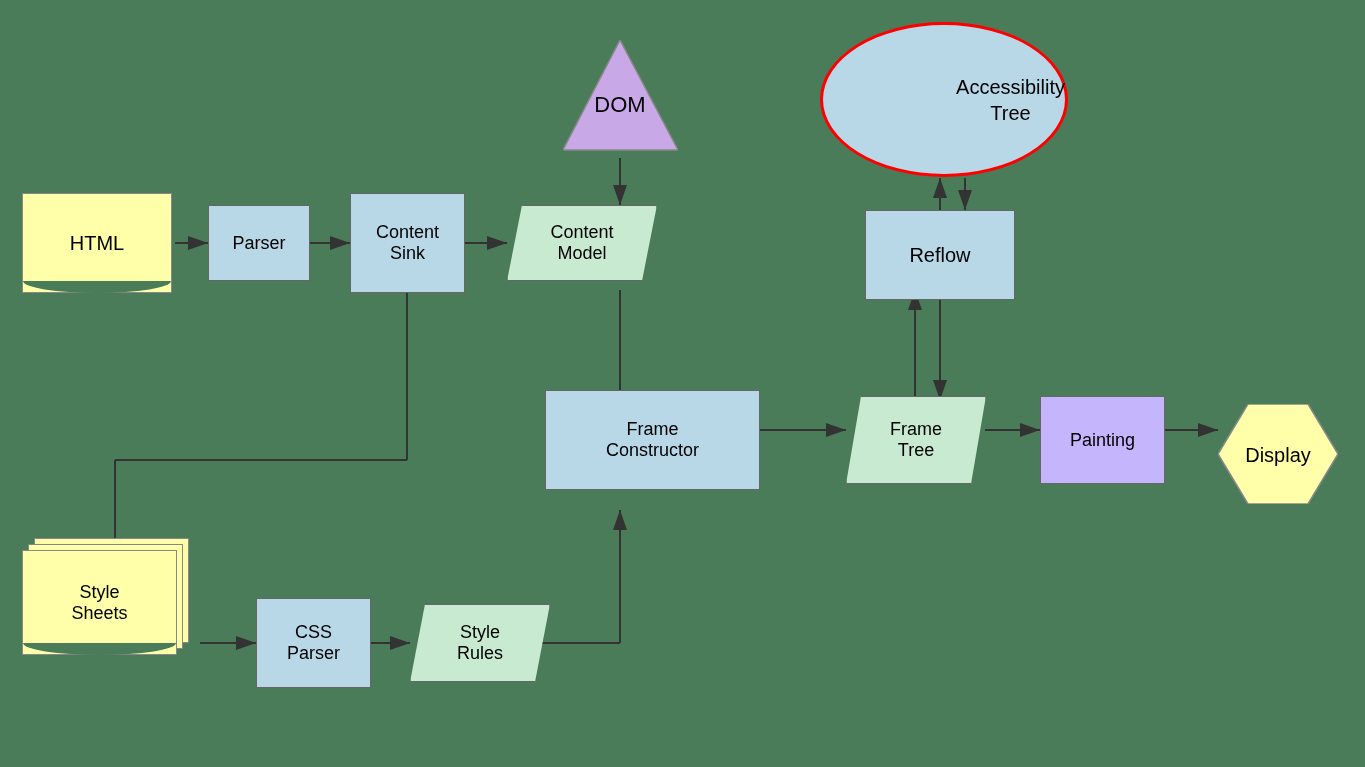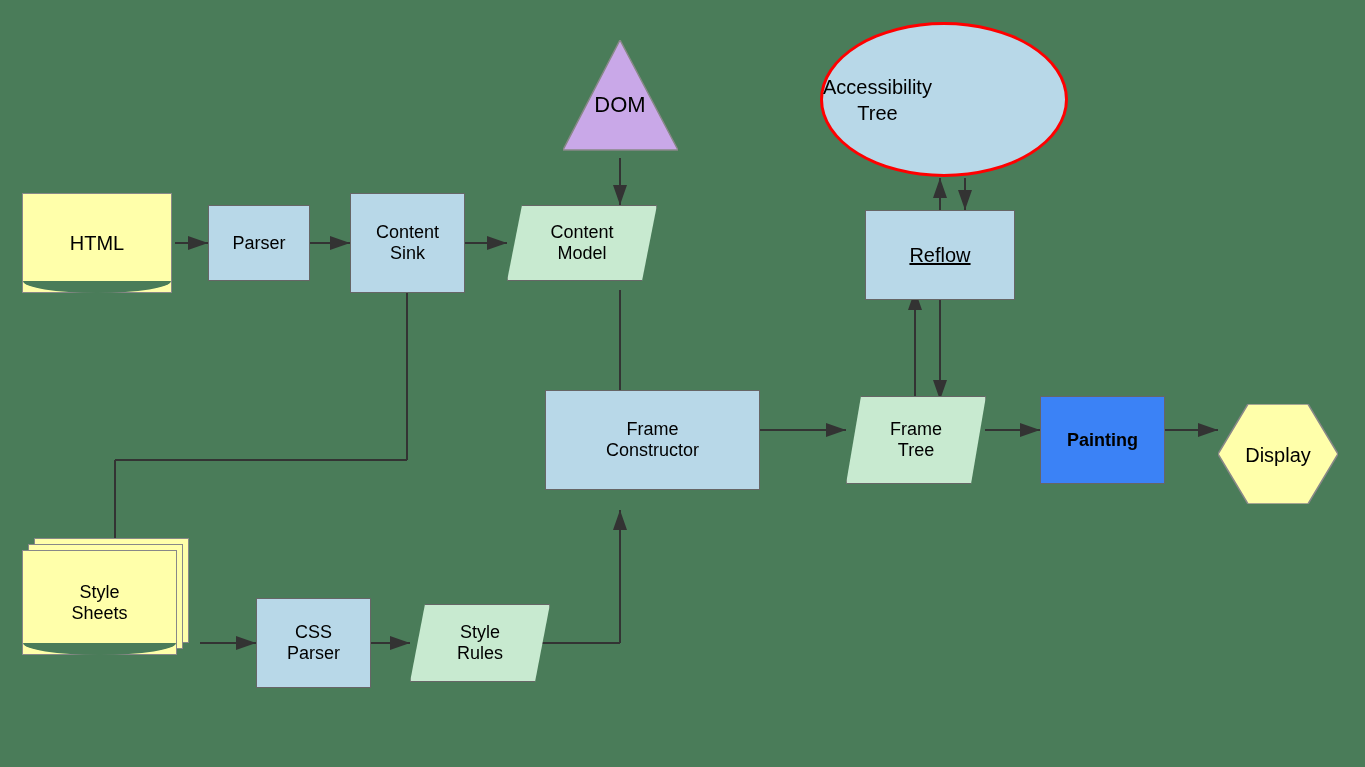--- a/index.html
+++ b/index.html
@@ -104,40 +104,40 @@
 Model</span>
   </div>
 
   <div style="position:absolute; left:563px; top:40px;">
     <svg width="115" height="136">
       <polygon points="57,0 115,110 0,110" fill="#c9a8e8" stroke="#888" stroke-width="1.5"></polygon>
       <text x="57" y="72" text-anchor="middle" font-size="22" fill="#000">DOM</text>
     </svg>
   </div>
 
-  <div style="position:absolute; left:820px; top:22px; width:248px; height:155px; background:#b8d8e8; border:3px solid red; border-radius:50%; display:flex; align-items:center; justify-content:flex-start; font-size:20px; text-align:center; line-height:1.3;">
+  <div style="position:absolute; left:820px; top:22px; width:248px; height:155px; background:#b8d8e8; border:3px solid red; border-radius:50%; display:flex; align-items:center; justify-content:flex-end; font-size:20px; text-align:center; line-height:1.3;">
     <span style="white-space:pre-line;">Accessibility
 Tree</span>
   </div>
 
-  <div style="position:absolute; left:865px; top:210px; width:150px; height:90px; background:#b8d8e8; border:1.5px solid #666; display:flex; align-items:center; justify-content:center; font-size:20px; text-align:center;text-decoration:underline;">
+  <div style="position:absolute; left:865px; top:210px; width:150px; height:90px; background:#b8d8e8; border:1.5px solid #666; display:flex; align-items:center; justify-content:center; font-size:20px; text-align:center;">
     <span>Reflow</span>
   </div>
 
   <div style="position:absolute; left:545px; top:390px; width:215px; height:100px; background:#b8d8e8; border:1.5px solid #666; display:flex; align-items:center; justify-content:center; font-size:18px; text-align:center;">
     <span style="white-space:pre-line;">Frame
 Constructor</span>
   </div>
 
   <div style="position:absolute; left:846px; top:396px; width:140px; height:88px; background:#c8ead0; border:1.5px solid #666; display:flex; align-items:center; justify-content:center; font-size:18px; text-align:center; clip-path: polygon(15px 0%, 100% 0%, calc(100% - 15px) 100%, 0% 100%);">
     <span style="white-space:pre-line;">Frame
 Tree</span>
   </div>
 
-  <div style="position:absolute; left:1040px; top:396px; width:125px; height:88px; background:#3b82f6; border:1.5px solid #666; display:flex; align-items:center; justify-content:center; font-size:18px; text-align:center;font-weight:bold;">
+  <div style="position:absolute; left:1040px; top:396px; width:125px; height:88px; background:#c4b5fd; border:1.5px solid #666; display:flex; align-items:center; justify-content:center; font-size:18px; text-align:center;">
     <span>Painting</span>
   </div>
 
   <div style="position:absolute; left:1218px; top:404px;">
     <svg width="120" height="100">
       <polygon points="30,0 90,0 120,50 90,100 30,100 0,50" fill="#ffffaa" stroke="#888" stroke-width="1.5"></polygon>
       <text x="60" y="58" text-anchor="middle" font-size="20" fill="#000">Display</text>
     </svg>
   </div>
 

